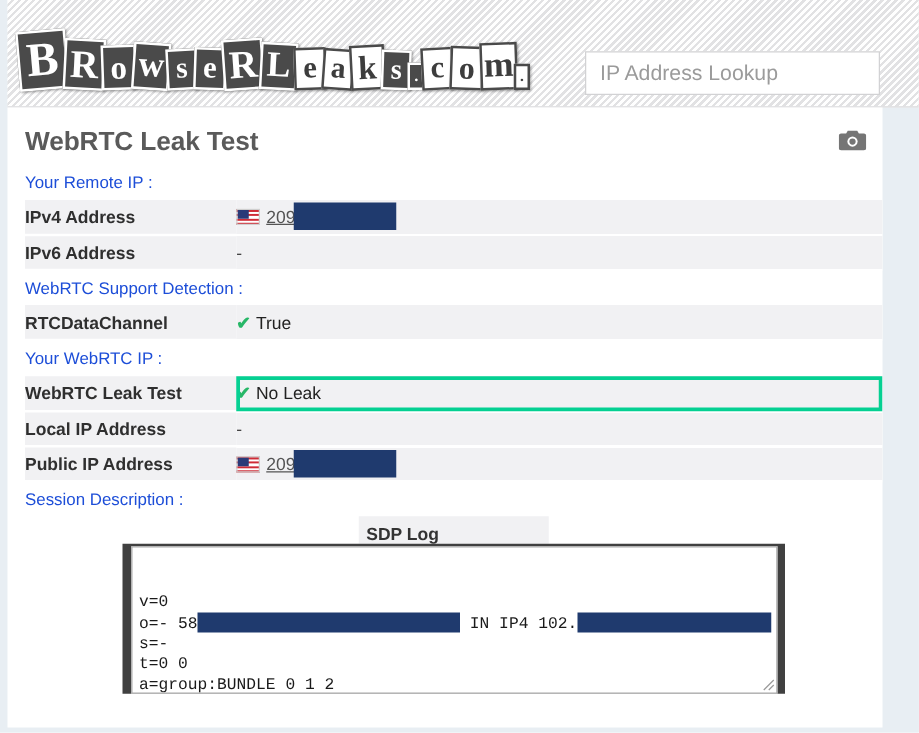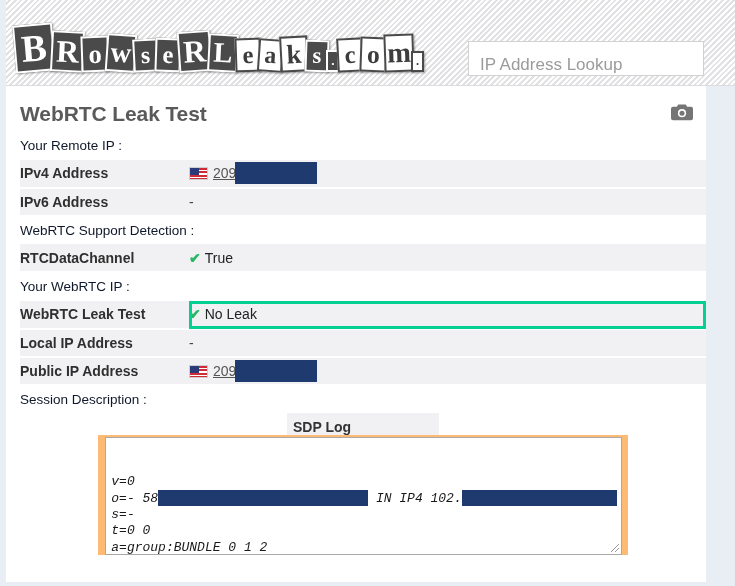--- a/index.html
+++ b/index.html
@@ -77,21 +77,21 @@
   #searchbox {
     position: absolute;
     right: 31px;
     top: 41px;
     width: 236px;
     height: 35px;
     background: #ffffff;
     border: 1px solid #d2d2d4;
     box-sizing: border-box;
     display: flex;
-    align-items: flex-end;
+    align-items: center;
     gap: 40px;
   }
   #search-input {
     flex: 1;
     border: 0;
     outline: 0;
     background: transparent;
     font-family: "Liberation Sans", sans-serif;
     font-size: 17px;
     color: #555555;
@@ -130,21 +130,21 @@
     position: absolute;
     right: 13px;
     top: 17px;
     width: 22px;
     height: 18px;
   }
 
   
   .section-label {
     font-size: 13.5px;
-    color: #0f172a;
+    color: #1d4ed8;
     padding: 5px 0 5px 14px;
     line-height: 1.3;
   }
   table.rows {
     border-collapse: collapse;
     width: 686px;
     margin-left: 14px;
     table-layout: fixed;
   }
   table.rows td {
@@ -231,24 +231,23 @@
     width: 152px;
     background: #f1f1f3;
     font-weight: bold;
     font-size: 14px;
     color: #333333;
     padding: 6px 0 0 6px;
     box-sizing: border-box;
   }
   #sdp-cell {
     flex: 1;
-    background: #fdba74;
+    background: #404040;
     padding: 2px 6px 0 7px;
     box-sizing: border-box;
-    font-style: italic;
   }
   #sdp-log {
     width: 100%;
     height: 118px;
     background: #ffffff;
     border: 1px solid #a9a9a9;
     box-sizing: border-box;
     font-family: "Liberation Mono", monospace;
     font-size: 13px;
     line-height: 16.4px;

